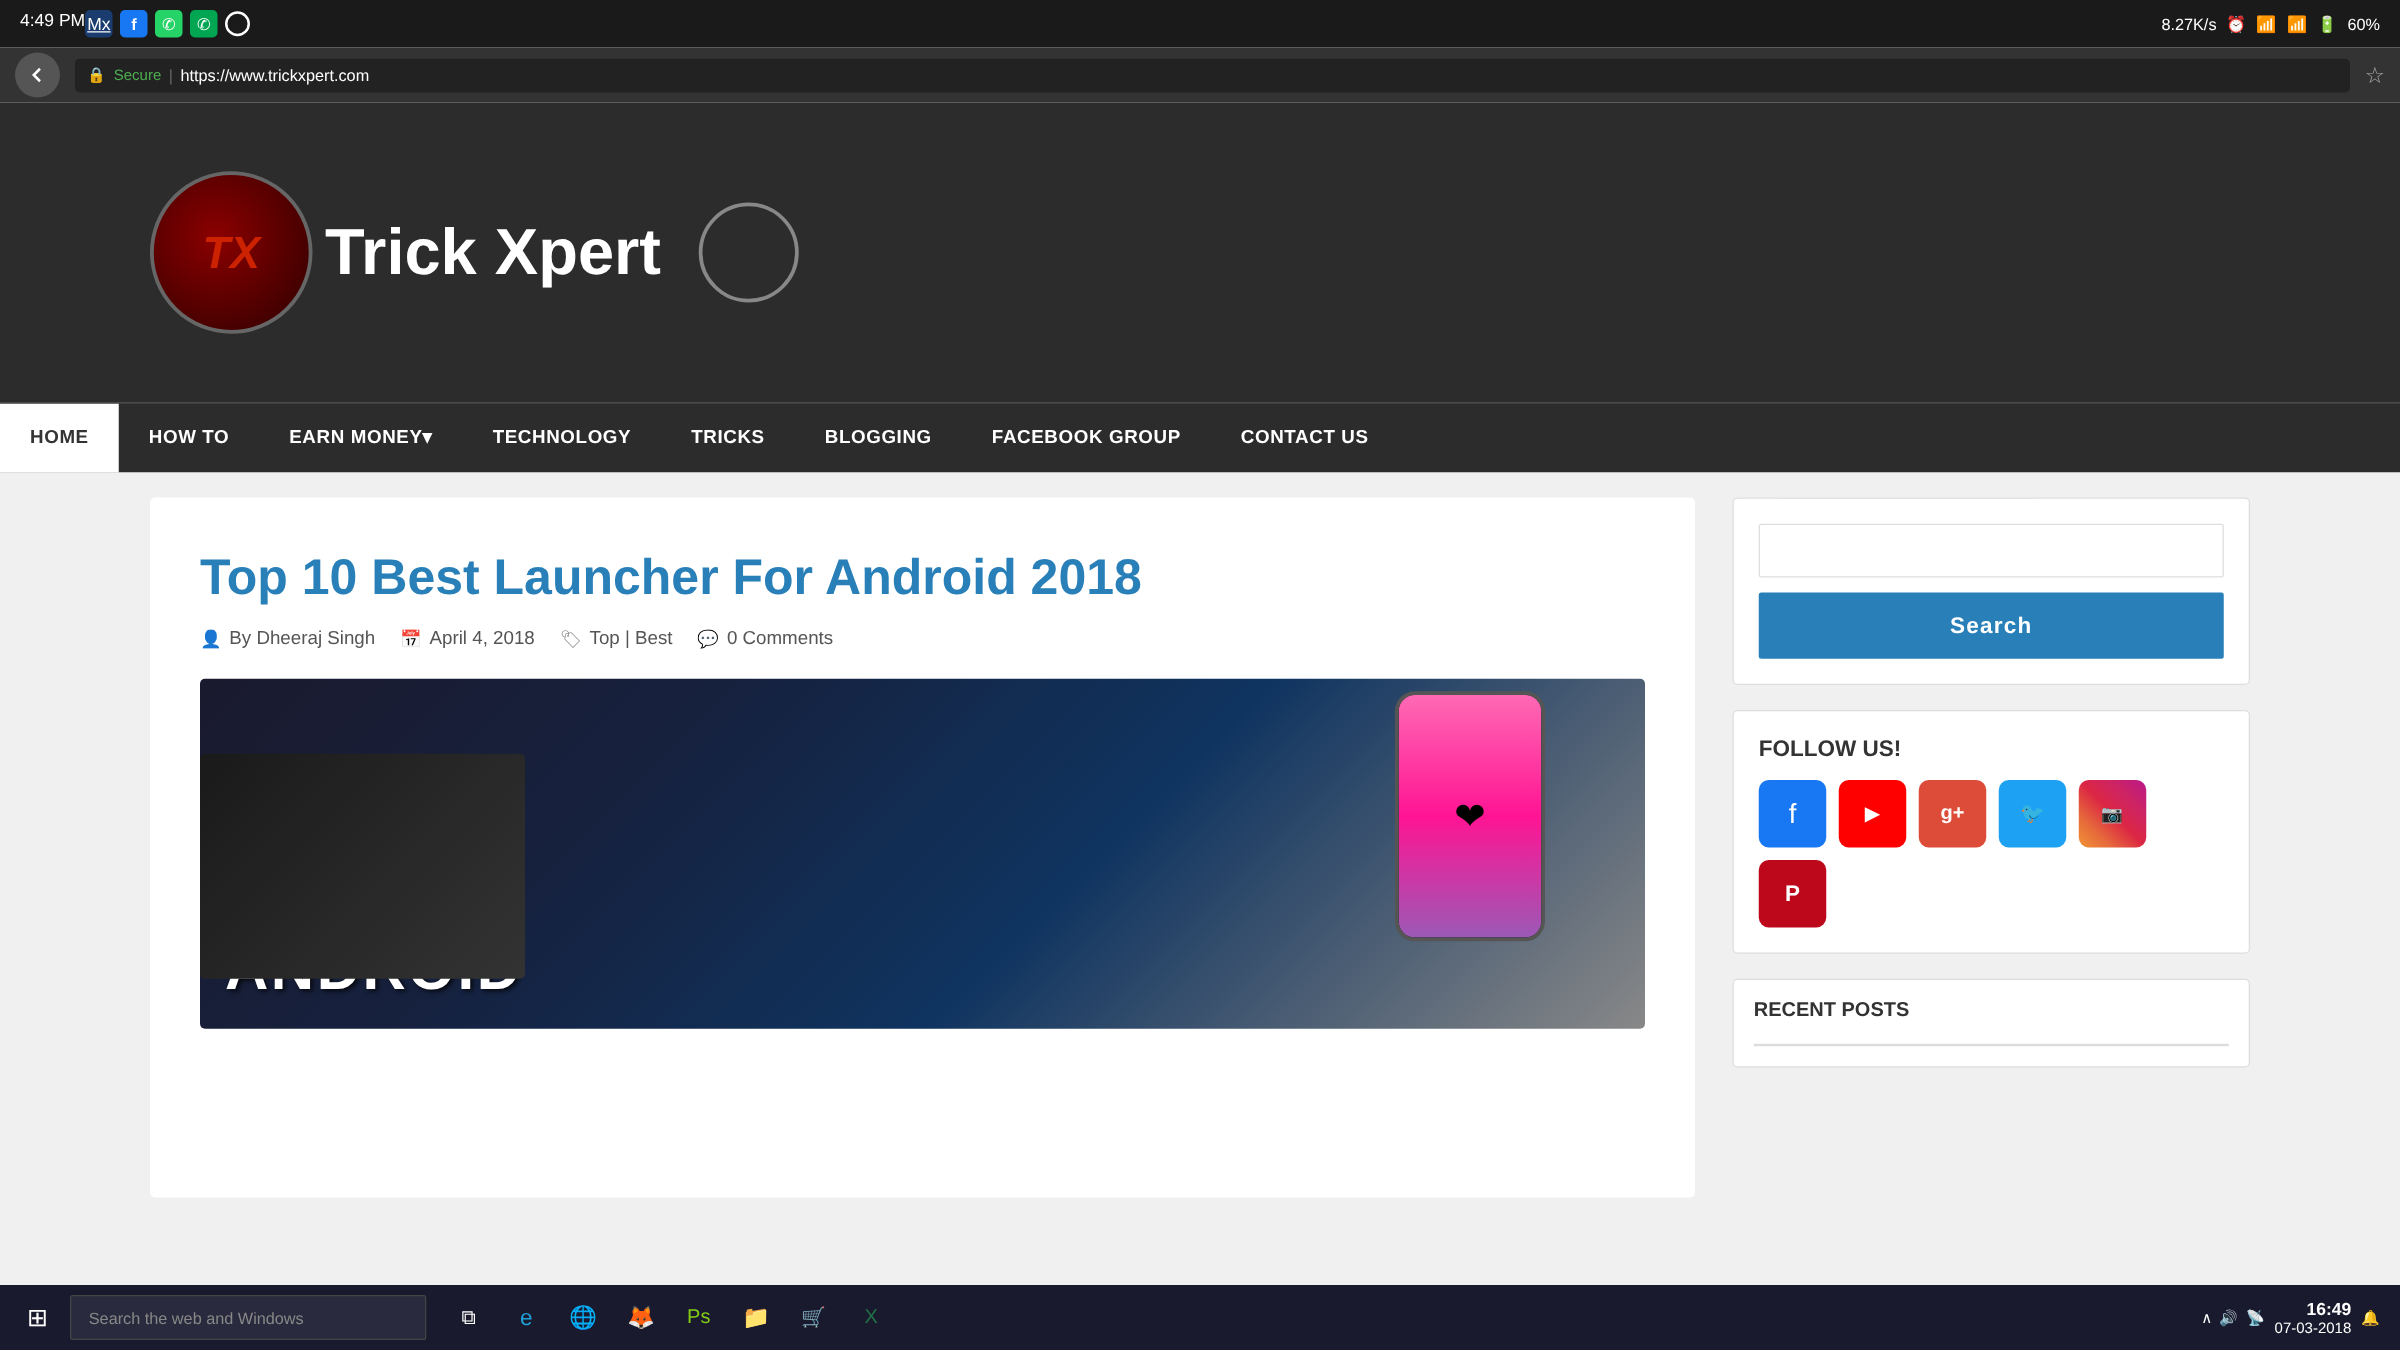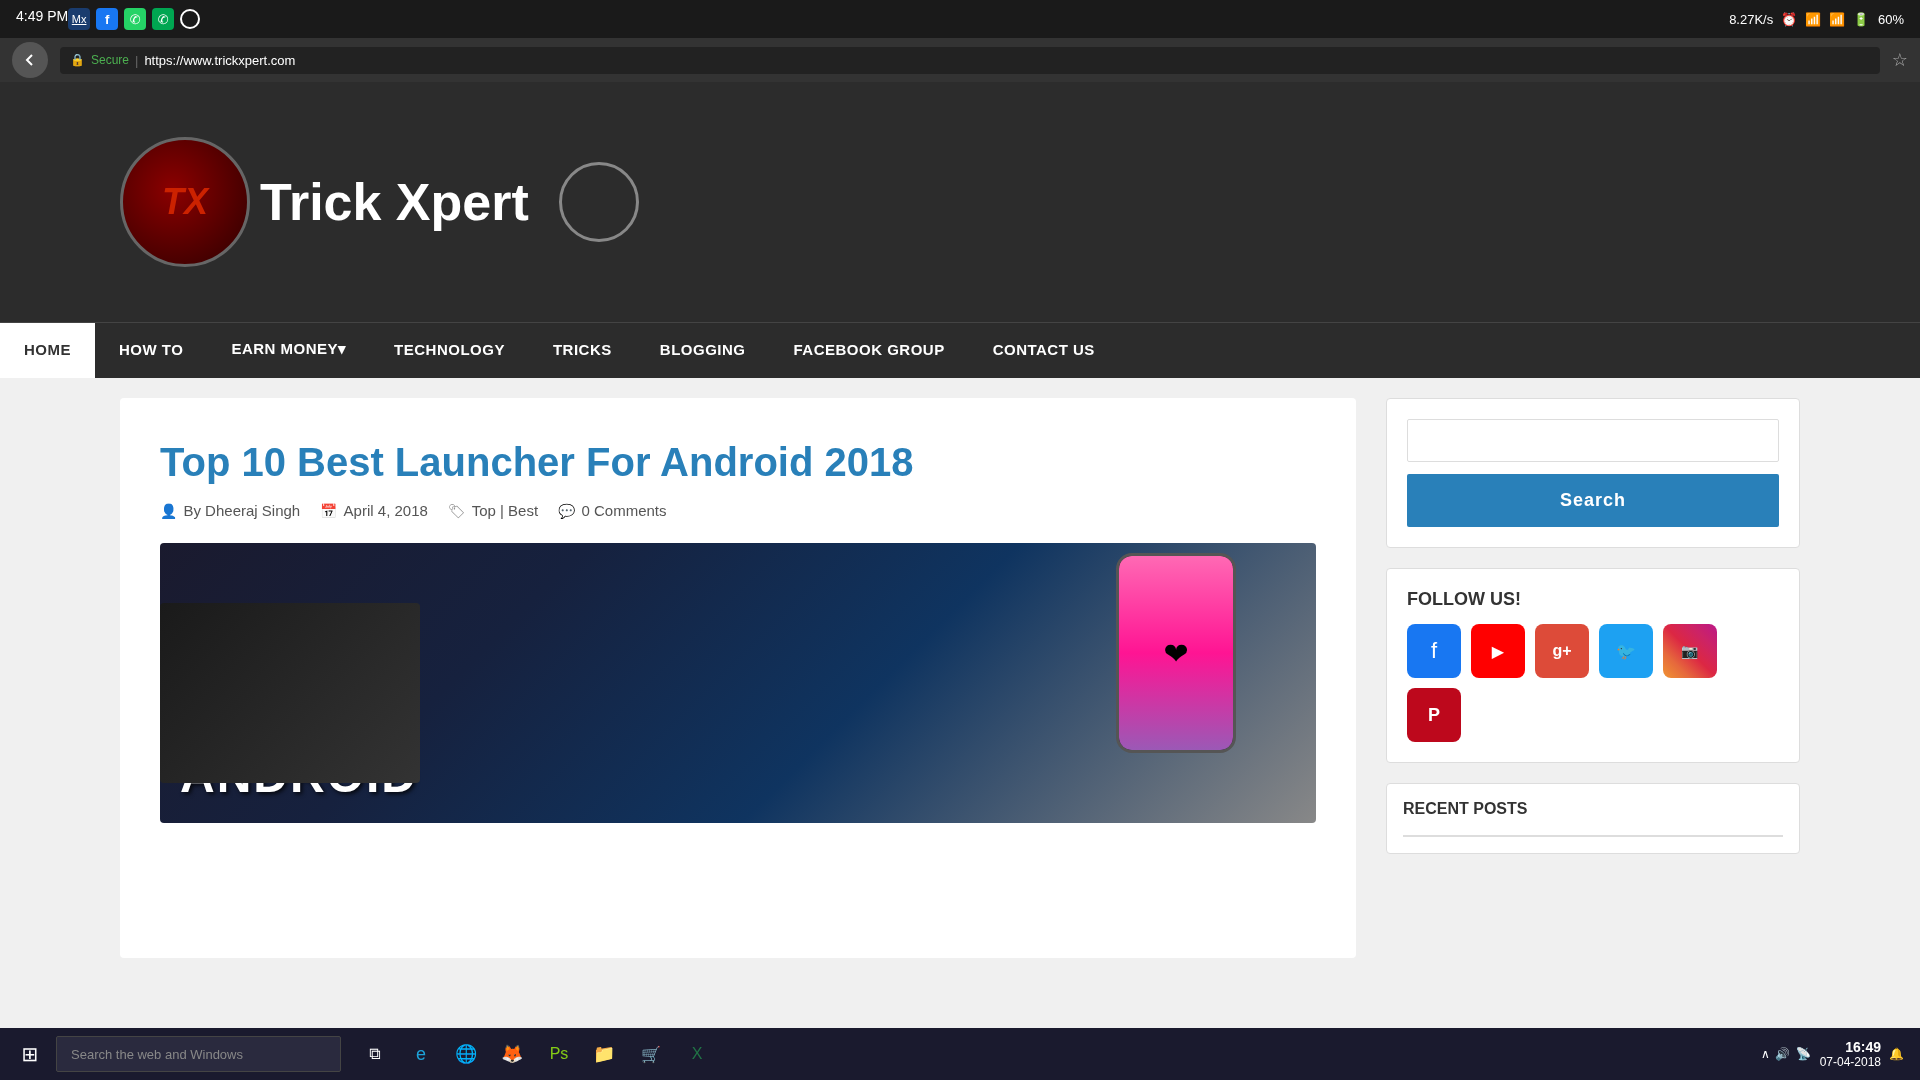--- a/index.html
+++ b/index.html
@@ -305,21 +305,21 @@
     .time-display .date { font-size: 12px; }
     .sys-icons { display: flex; gap: 6px; align-items: center; }
   </style>
 </head>
 <body>
 
 <div class="status-bar">
   <div class="status-left">
     <span>4:49 PM</span>
     <div class="app-icons">
-      <div class="app-icon" style="background:#1a3c6e;font-size:11px;color:white;text-decoration:underline;">Mx</div>
+      <div class="app-icon" style="background:#1a3c6e;font-size:14px;color:white;text-decoration:underline;">Mx</div>
       <div class="app-icon blue" style="font-size:13px;font-weight:bold;">f</div>
       <div class="app-icon green" style="font-size:13px;">✆</div>
       <div class="app-icon green2" style="font-size:13px;">✆</div>
       <div class="icon-circle"></div>
     </div>
   </div>
   <div class="status-right">
     <span>8.27K/s</span>
     <span>⏰</span>
     <span>📶</span>
@@ -441,17 +441,17 @@
     <div class="tb-icon" style="font-size:16px;color:#217346;">X</div>
   </div>
   <div class="taskbar-right">
     <div class="sys-icons">
       <span>∧</span>
       <span>🔊</span>
       <span>📡</span>
     </div>
     <div class="time-display">
       <div class="time">16:49</div>
-      <div class="date">07-04-2018</div>
+      <div class="date">07-03-2018</div>
     </div>
     <span>🔔</span>
   </div>
 </div>
 
 </body></html>

